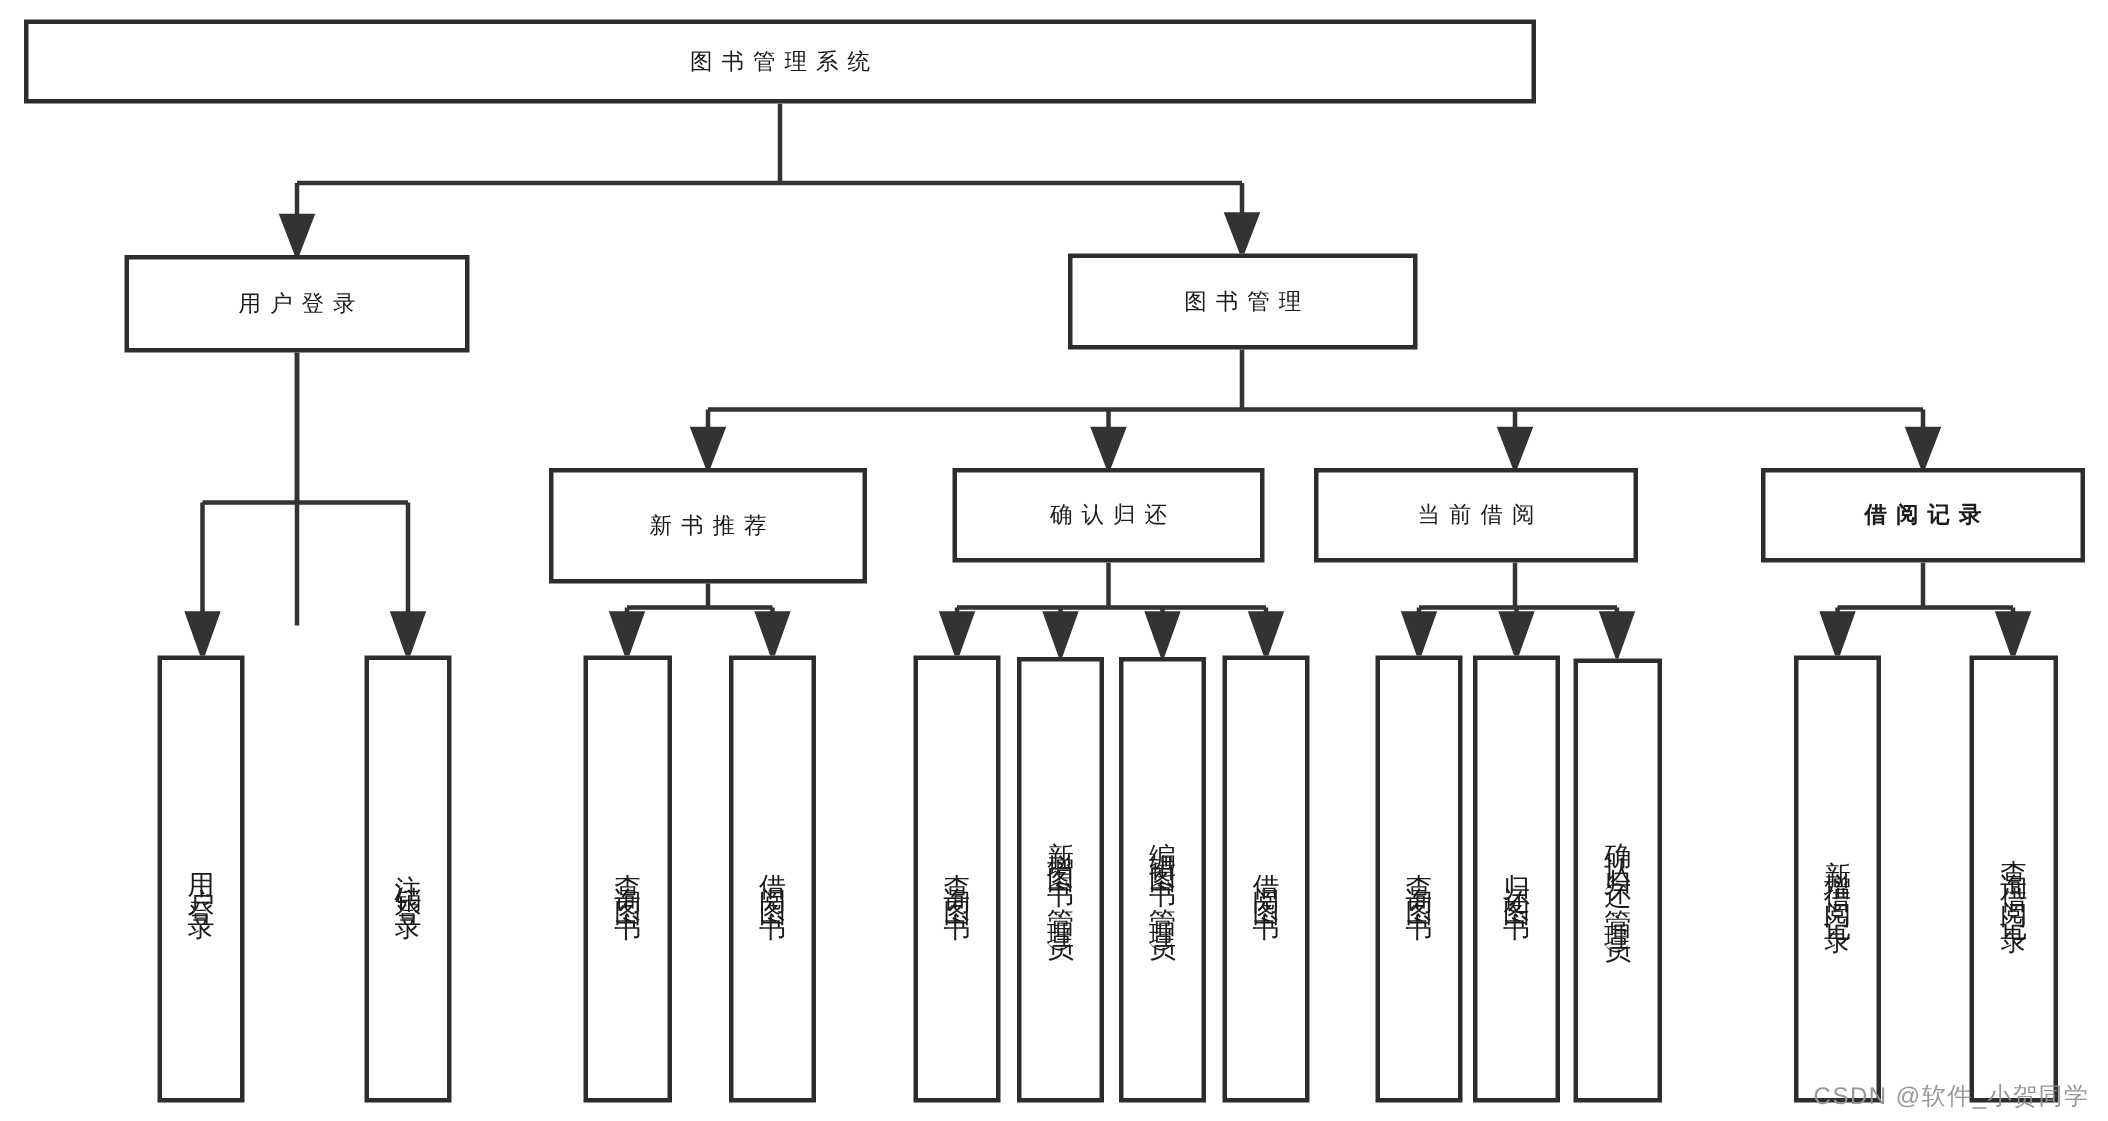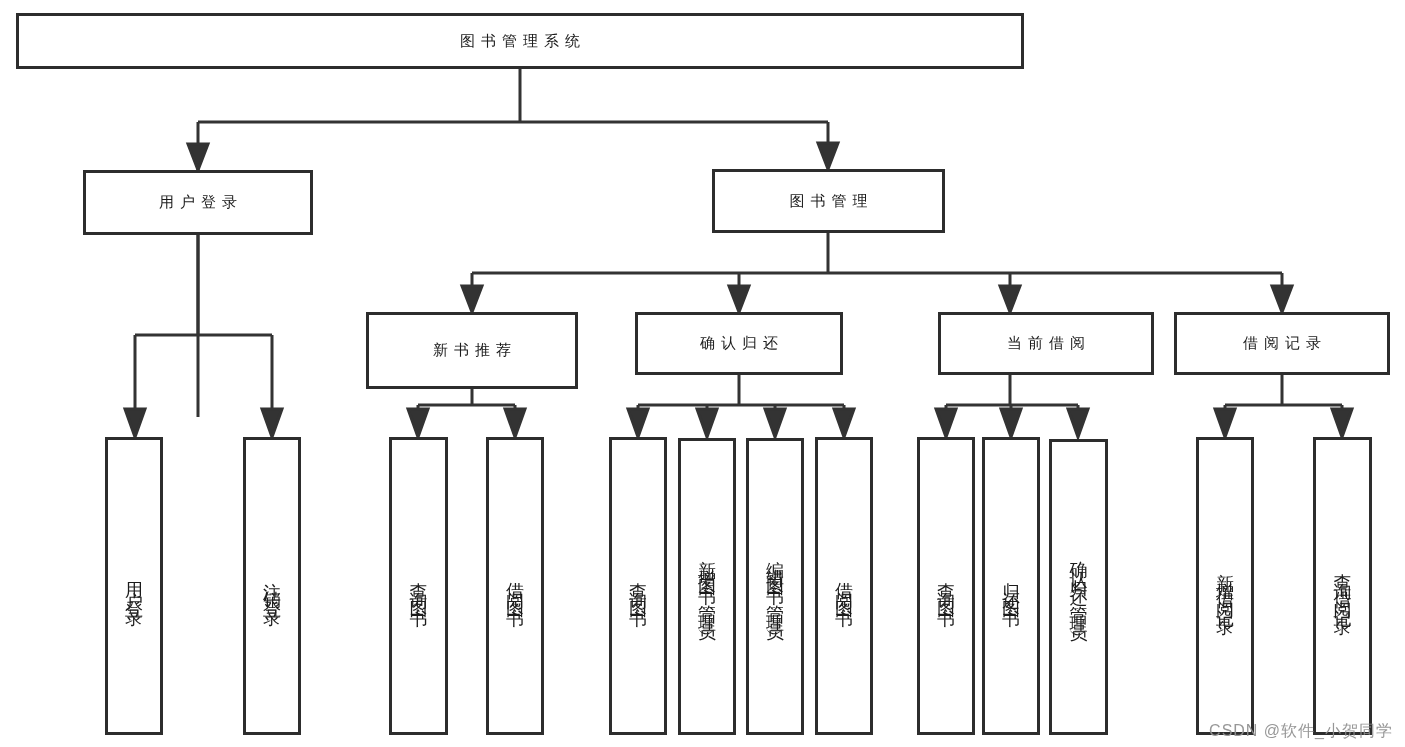--- a/index.html
+++ b/index.html
@@ -80,22 +80,22 @@
     </g>
   </svg>
 
   <div class="node h-node" style="left:16px;top:13px;width:1008px;height:56px;">图书管理系统</div>
 
   <div class="node h-node" style="left:83px;top:170px;width:230px;height:65px;">用户登录</div>
   <div class="node h-node" style="left:712px;top:169px;width:233px;height:64px;">图书管理</div>
 
   <div class="node h-node" style="left:366px;top:312px;width:212px;height:77px;">新书推荐</div>
   <div class="node h-node" style="left:635px;top:312px;width:208px;height:63px;">确认归还</div>
-  <div class="node h-node" style="left:938px;top:312px;width:216px;height:63px;">当前借阅</div>
-  <div class="node h-node" style="left:1174px;top:312px;width:216px;height:63px;">借阅记录</div>
+  <div class="node h-node" style="left:876px;top:312px;width:216px;height:63px;">当前借阅</div>
+  <div class="node h-node" style="left:1174px;top:312px;width:216px;height:63px;font-weight:bold;">借阅记录</div>
 
   <div class="node v-node" style="left:105px;top:437px;width:58px;height:298px;">用户登录</div>
   <div class="node v-node" style="left:243px;top:437px;width:58px;height:298px;">注销登录</div>
 
   <div class="node v-node" style="left:389px;top:437px;width:59px;height:298px;">查询图书</div>
   <div class="node v-node" style="left:486px;top:437px;width:58px;height:298px;">借阅图书</div>
 
   <div class="node v-node" style="left:609px;top:437px;width:58px;height:298px;">查询图书</div>
   <div class="node v-node" style="left:678px;top:438px;width:58px;height:297px;">新增图书（管理员）</div>
   <div class="node v-node" style="left:746px;top:438px;width:58px;height:297px;">编辑图书（管理员）</div>

